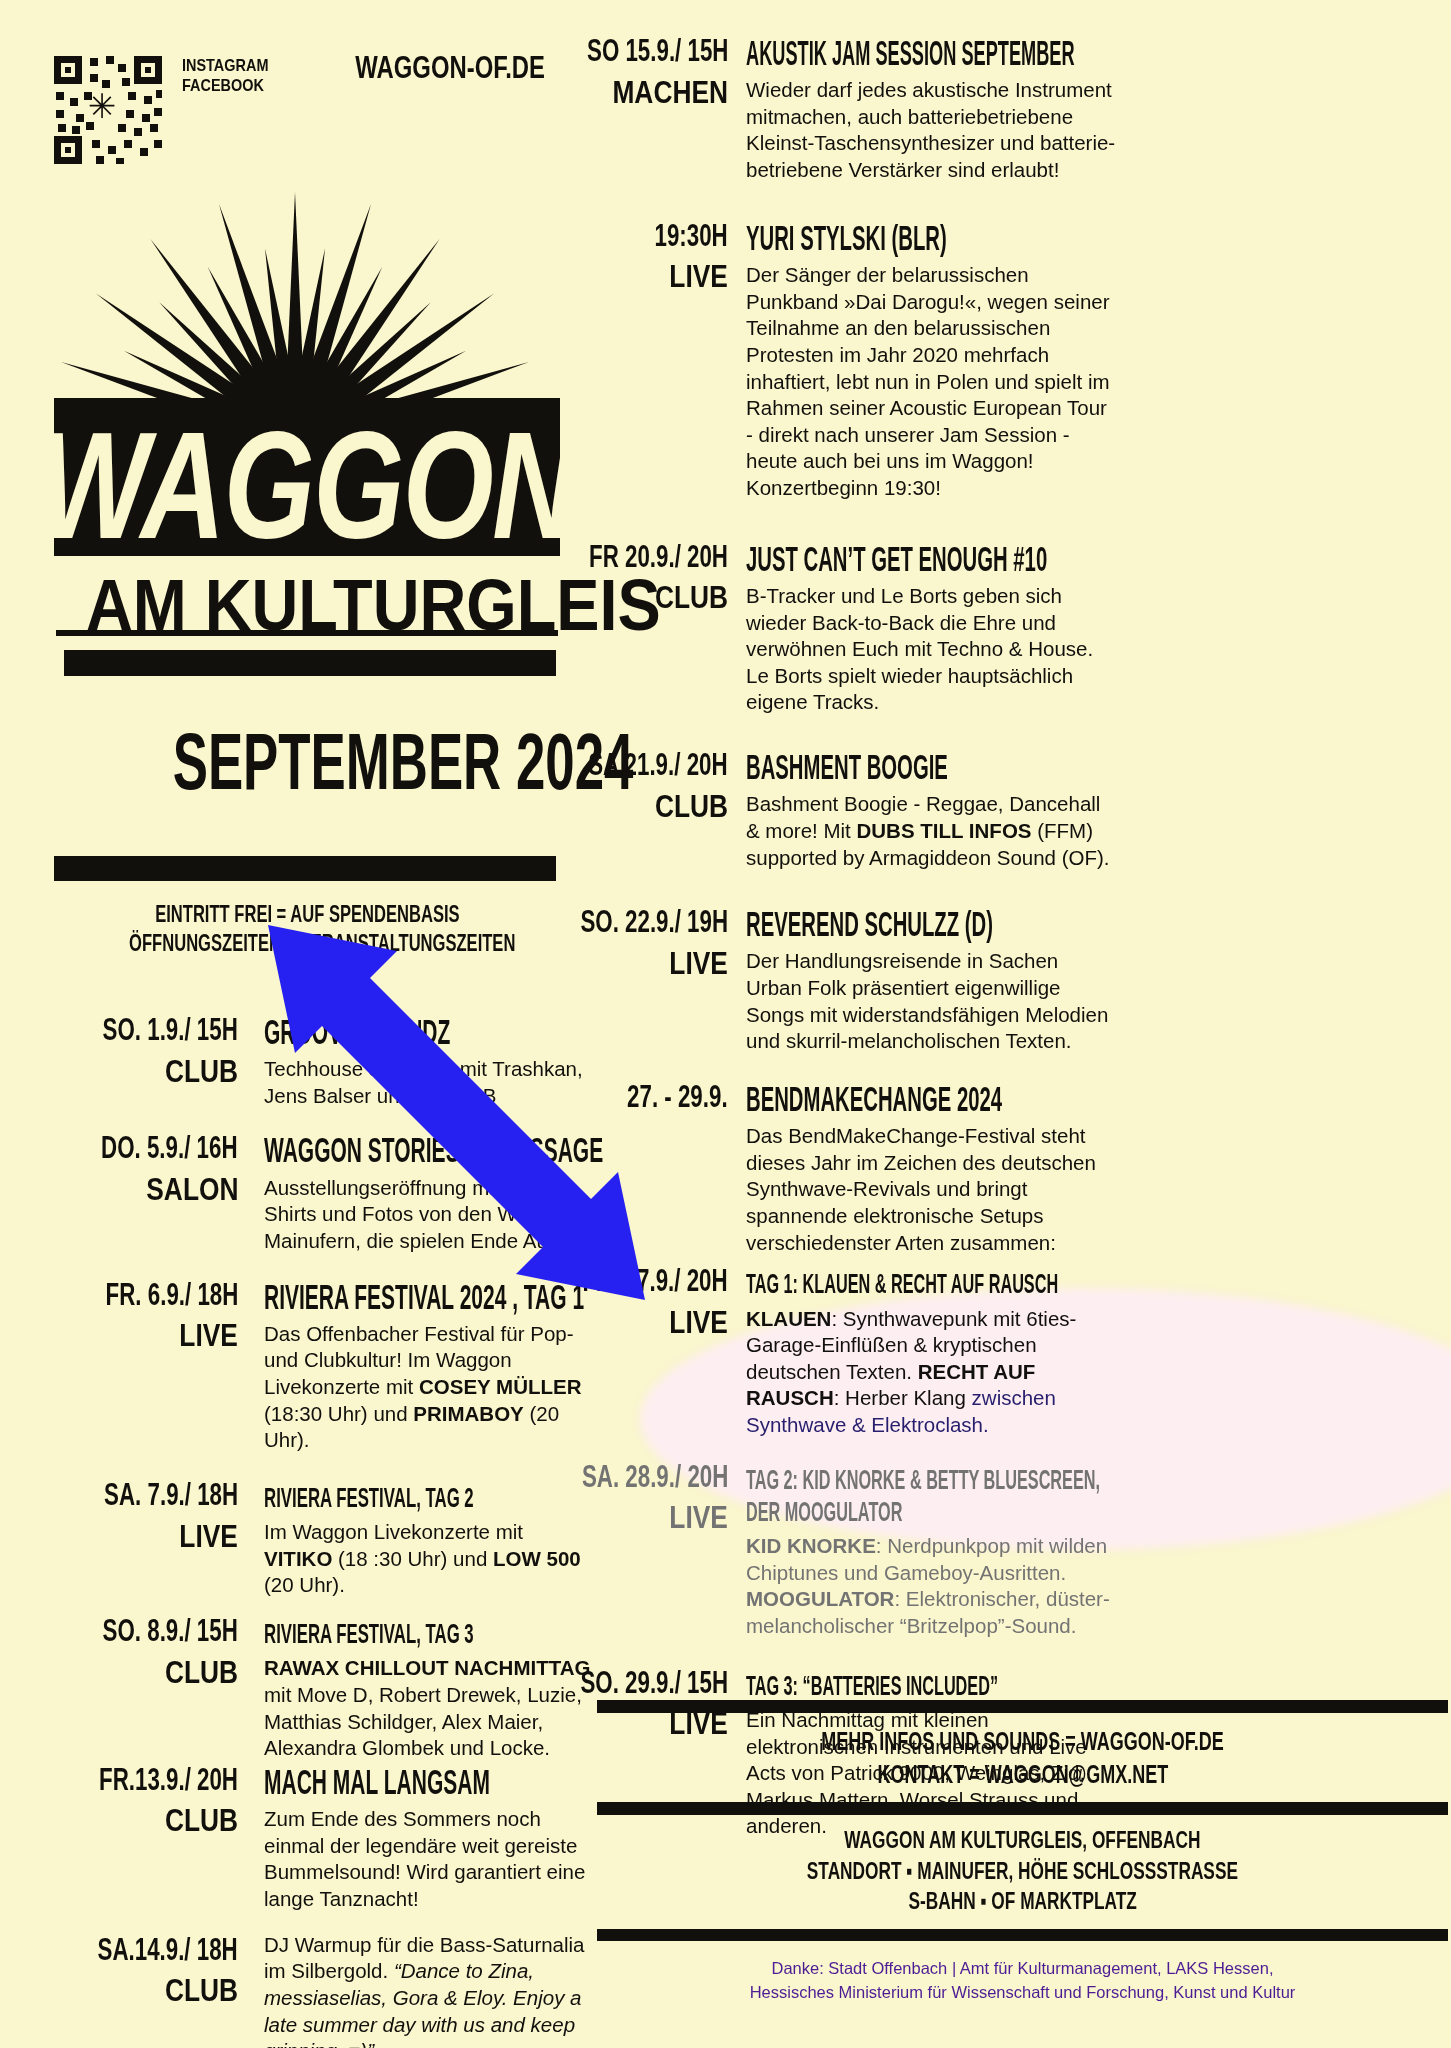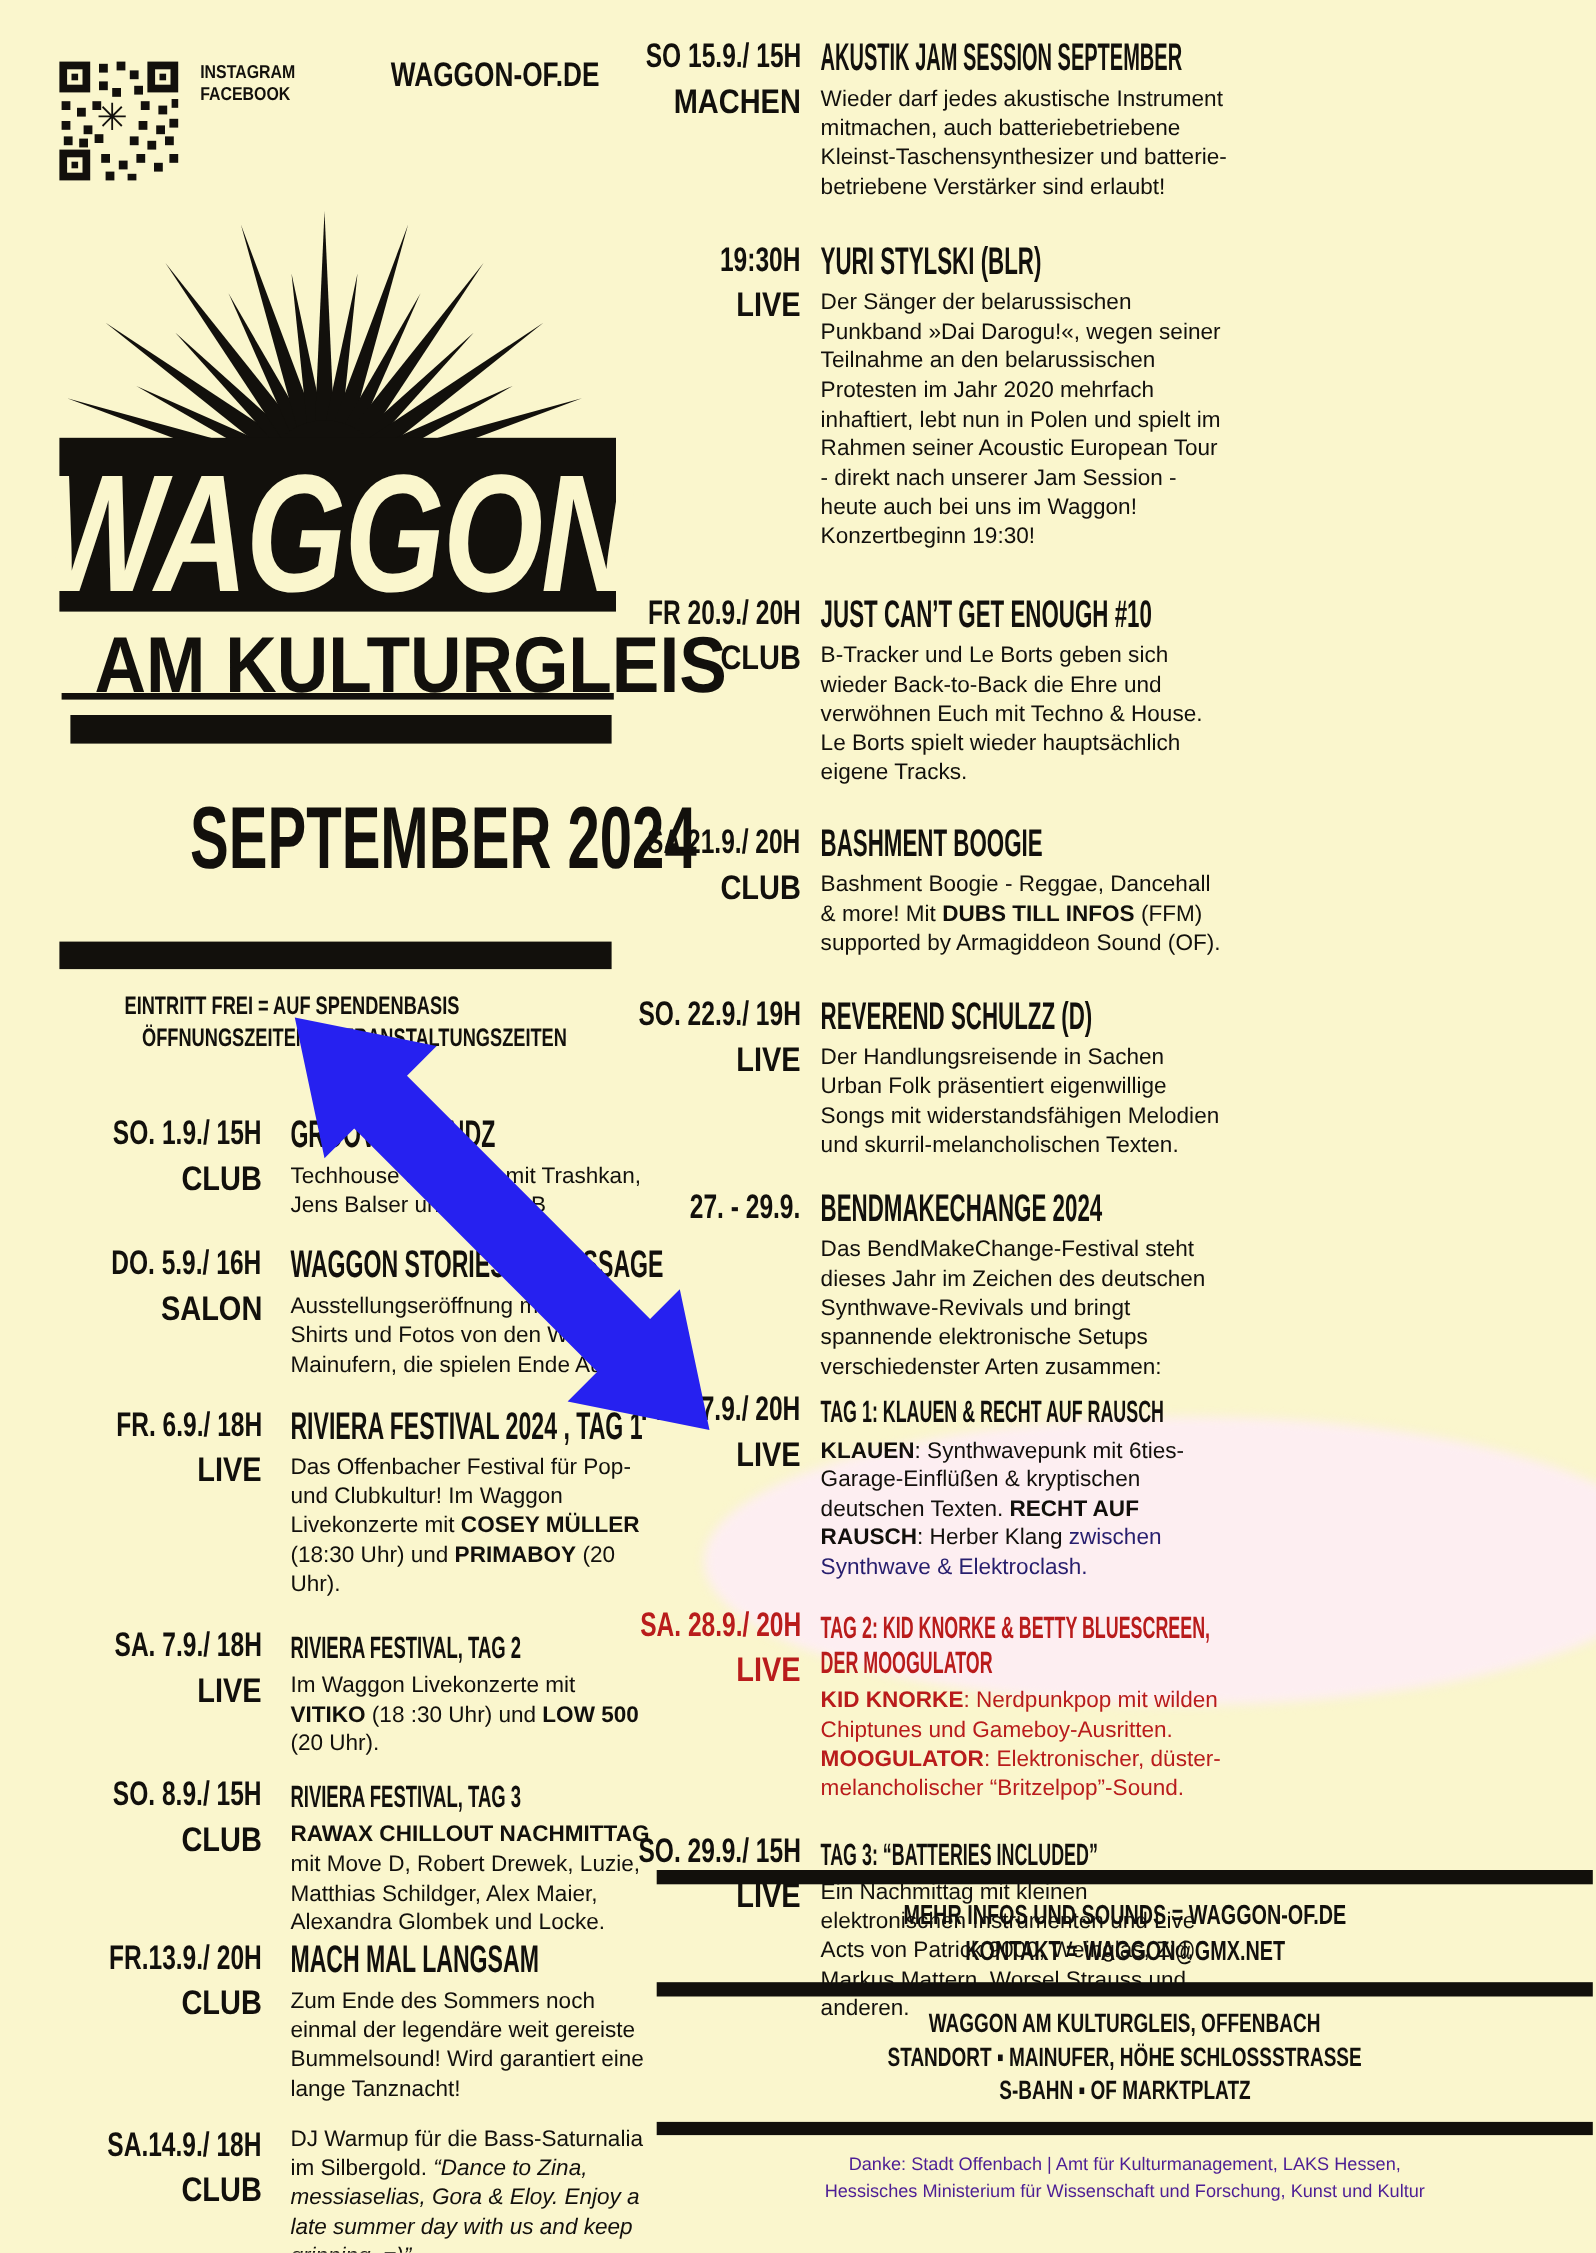--- a/index.html
+++ b/index.html
@@ -25,39 +25,39 @@
   #site{position:absolute;left:280px;top:10px;width:260px;text-align:center;font-weight:bold;font-size:31px;}
   #sunburst{position:absolute;left:0px;top:140px;}
   #logo-box{position:absolute;left:14px;top:358px;width:506px;height:158px;background:#12100c;
             display:flex;align-items:flex-start;justify-content:center;font-style:italic;}
   #logo-box .t{color:#faf6cd;font-weight:bold;font-size:152px;letter-spacing:-2px;}
   #logo-sub{position:absolute;left:14px;top:524px;width:506px;text-align:center;font-weight:bold;font-size:72px;}
   #logo-ul{position:absolute;left:16px;top:590px;width:502px;height:6px;}
   #logo-bar{position:absolute;left:24px;top:610px;width:492px;height:26px;}
   #month{position:absolute;left:14px;top:676px;width:506px;text-align:center;font-weight:bold;font-size:80px;}
   #bar2{position:absolute;left:14px;top:816px;width:502px;height:25px;}
-  #notice{position:absolute;left:14px;top:860px;width:506px;text-align:left;font-weight:bold;font-size:23px;line-height:1.25;}
+  #notice{position:absolute;left:14px;top:860px;width:506px;text-align:center;font-weight:bold;font-size:23px;line-height:1.25;}
 
   
   .col{position:absolute;}
   #col-l{left:40px;top:1012px;width:560px;}
   #col-r{left:520px;top:33px;width:930px;}
   .row{display:flex;align-items:flex-start;}
   .lc{flex:none;text-align:right;}
   #col-l .lc{width:198px;padding-right:26px;}
   #col-r .lc{width:208px;padding-right:18px;}
   .rc{flex:1;min-width:0;}
   .date{font-weight:bold;font-size:31px;line-height:1.18;}
   .label{font-weight:bold;font-size:31px;line-height:1.18;margin-top:5px;}
   .title{font-weight:bold;font-size:35px;line-height:1.12;margin-bottom:5px;}
   .t-sm .title{font-size:28px;line-height:1.15;margin-top:5px;}
   .desc{font-size:20.5px;line-height:1.3;}
   #col-l .desc{width:332px;}
   #col-r .desc{width:372px;}
-  .navy, .navy .date, .navy .label, .navy .title, .navy .desc{color:#b91c1c;}
+  .navy, .navy .date, .navy .label, .navy .title, .navy .desc{color:#737373;}
   span.navy{color:#271e6e;}
 
   
   #foot{position:absolute;left:595px;top:1700px;width:855px;text-align:center;}
   .fbar{height:13px;margin:0 2px;}
   .fline{font-weight:bold;font-size:25px;line-height:1.3;}
   #foot .gap1{margin-top:12px;} #foot .gap2{margin-bottom:12px;}
   #addr .fline{font-size:24px;line-height:1.28;}
   #thanks{margin-top:16px;font-size:16.5px;line-height:1.45;color:#4c1d95;}
 

